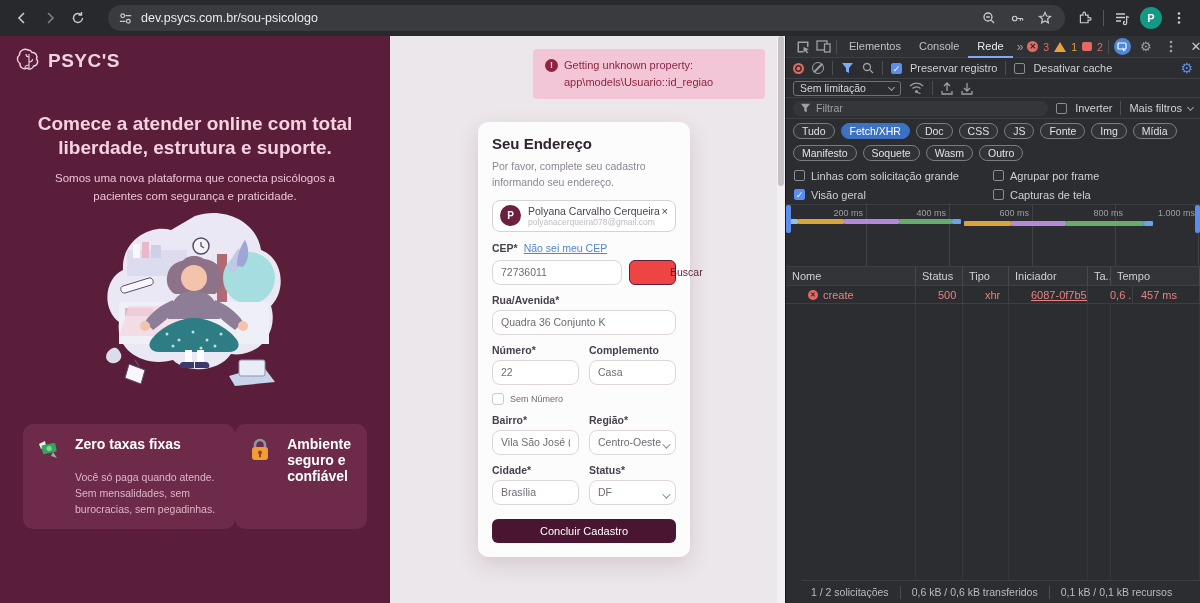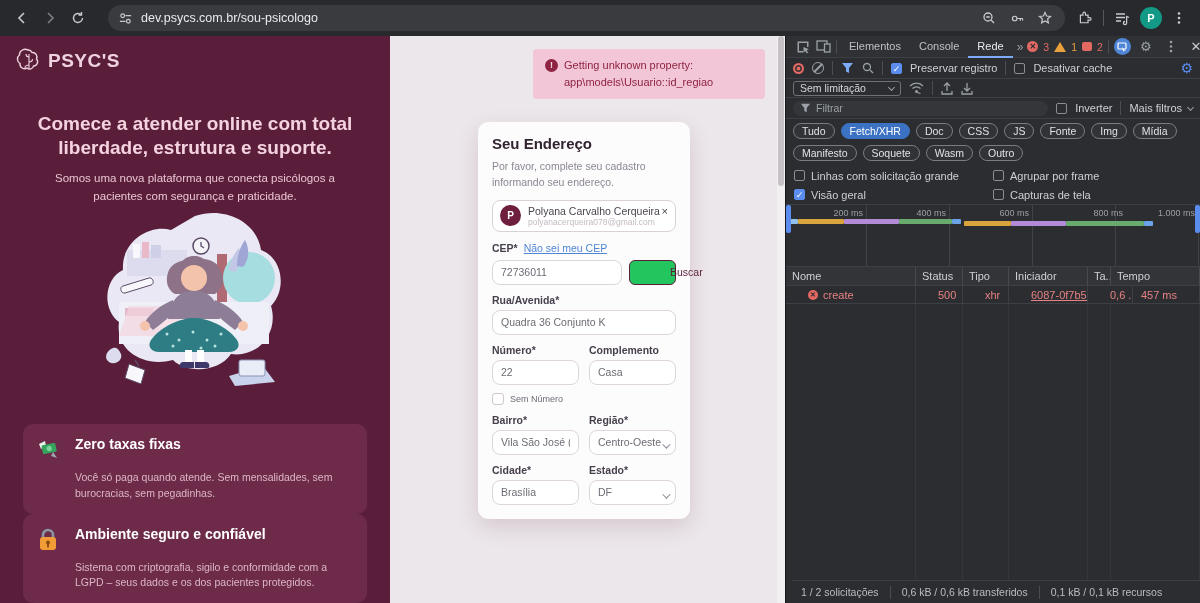--- a/index.html
+++ b/index.html
@@ -24,21 +24,21 @@
 
   
   .sidebar { position:absolute; left:0; top:36px; width:390px; height:567px; background:#5a1e3a; overflow:hidden; }
   .brand { position:absolute; top:10px; left:14px; display:flex; align-items:center; gap:4px; }
   .brand-text { color:#efd2de; font-size:19px; font-weight:bold; letter-spacing:.5px; }
   .headline { position:absolute; top:76px; left:0; width:100%; text-align:center; padding:0 26px;
               color:#f5d2e0; font-size:19px; font-weight:bold; line-height:1.28; }
   .subheadline { position:absolute; top:134px; left:0; width:100%; text-align:center; padding:0 30px;
                  color:#e9c4d4; font-size:11.5px; line-height:1.55; }
   .hero { position:absolute; top:172px; left:50%; transform:translateX(-50%); }
-  .features { position:absolute; top:388px; left:23px; width:344px; display:flex; flex-direction:column; }
+  .features { position:absolute; top:388px; left:23px; width:344px; display:flex; flex-direction:row; }
   .feature-card { background:#6d2b49; border-radius:10px; padding:12px 16px 12px 14px; display:flex; gap:12px; }
   .feature-icon { width:26px; flex:none; padding-top:2px; }
   .feature-title { color:#fff; font-size:14px; font-weight:bold; }
   .feature-desc { color:#dcb5c7; font-size:10.5px; line-height:1.5; margin-top:18px; }
 
   
   .main { position:absolute; left:390px; top:36px; width:387px; height:567px; background:#ece7ea; }
   .page-scrollbar { position:absolute; left:777px; top:36px; width:8px; height:567px; background:#f2f0f1; }
   .page-scroll-thumb { position:absolute; top:0; left:1px; width:6px; height:150px; background:#c6c1c4; border-radius:3px; }
 
@@ -60,21 +60,21 @@
   .userchip-name { font-size:10.5px; color:#4a4450; white-space:nowrap; }
   .userchip-email { font-size:8.5px; color:#c3bcc3; white-space:nowrap; }
   .userchip-close { margin-left:auto; color:#4a4450; font-size:11px; align-self:flex-start; }
   .cep-row { margin-top:10px; display:flex; align-items:center; gap:6px; }
   .flabel { font-size:10.5px; font-weight:bold; color:#463f4c; }
   .cep-link { font-size:10.5px; color:#4f86d8; text-decoration:underline; }
   .finput { width:100%; height:25px; border:1px solid #ddd5da; border-radius:8px; background:#fff;
             padding:0 8px; font-size:10.5px; color:#6f6a74; font-family:"Liberation Sans",sans-serif; outline:none; }
   .cep-inputs { margin-top:6px; display:flex; gap:7px; }
   .cep-inputs .finput { width:130px; }
-  .buscar-btn { width:47px; height:25px; border:1px solid #5a1e3a; border-radius:6px; background:#22c55e;
+  .buscar-btn { width:47px; height:25px; border:1px solid #5a1e3a; border-radius:6px; background:#ef4444;
                 color:#5a1e3a; font-size:10.5px; font-family:"Liberation Sans",sans-serif;padding-left:40px; }
   .fgroup { margin-top:9px; }
   .fgroup .finput { margin-top:4px; }
   .two-col { display:grid; grid-template-columns:1fr 1fr; column-gap:10px; }
   .chk-row { margin-top:8px; display:flex; align-items:center; gap:6px; }
   .chk-box { width:12px; height:12px; border:1px solid #cfc8cd; border-radius:3px; background:#fff; flex:none; }
   .chk-label { font-size:9px; color:#6f6a74; }
   .fselect { position:relative; }
   .fselect .chev { position:absolute; right:8px; top:9px; width:6px; height:6px; border-right:1.5px solid #8a8490;
                    border-bottom:1.5px solid #8a8490; transform:rotate(45deg) translateY(-2px); }
@@ -142,21 +142,21 @@
                      color:#cdd0d4; white-space:nowrap; overflow:hidden; }
   .nt-row { height:18px; border-bottom:1px solid #3c3f43; color:#e78284; }
   .nt-row > div { padding:0 22px; line-height:18px; border-right:1px solid #3c3f43; font-size:11px;
                   white-space:nowrap; overflow:hidden; display:flex; align-items:center; gap:5px; }
   .nt-row .link { text-decoration:underline; }
   .nt-row .right { justify-content:flex-end; }
   .row-err-dot { width:10px; height:10px; border-radius:50%; background:#e46962; color:#2b2d30; font-size:7px;
                  font-weight:bold; display:flex; align-items:center; justify-content:center; flex:none; }
   .nt-body { height:282px; }
   .nt-body > div { border-right:1px solid #35373b; }
-  .dt-statusbar { position:absolute; left:6px; right:0; bottom:0; height:23px; border-top:1px solid #3c3f43;
+  .dt-statusbar { position:absolute; left:16px; right:0; bottom:0; height:23px; border-top:1px solid #3c3f43;
                   background:#2b2d30; display:flex; align-items:center; padding:0 9px; font-size:10.5px;
                   color:#b9bdc2; }
   .sb-div { width:1px; height:13px; background:#4a4d51; margin:0 11px; }
 </style>
 </head>
 <body>
 
 <div class="toolbar">
   <div class="navbtn">
     <svg class="icon-svg" width="14" height="14" viewBox="0 0 14 14">
@@ -301,21 +301,20 @@
       <div class="feature-icon">
         <svg class="icon-svg" width="22" height="24" viewBox="0 0 22 24">
             <path d="M6 10 V7 a5 5 0 0 1 10 0 v3" stroke="#8a95a5" stroke-width="2.6" fill="none"></path>
             <rect x="3" y="9" width="16" height="13" rx="3" fill="#f29c38"></rect>
             <circle cx="11" cy="14.5" r="2" fill="#8a4a12"></circle>
             <rect x="10" y="15.5" width="2" height="4" rx="1" fill="#8a4a12"></rect>
           </svg>
       </div>
       <div>
         <div class="feature-title">Ambiente seguro e confiável</div>
-        <div class="feature-desc">Sistema com criptografia, sigilo e conformidade com a LGPD – seus dados e os dos pacientes protegidos.</div>
       </div>
     </div>
 
   </div>
 </div>
 
 <div class="main">
   <div class="toast">
     <div class="toast-line1">
       <span class="toast-ic">!</span>
@@ -378,26 +377,27 @@
         <span class="chev" style="top:29px"></span>
       </div>
     </div>
 
     <div class="fgroup two-col">
       <div>
         <div class="flabel">Cidade*</div>
         <input class="finput" style="margin-top: 4px;" value="Brasília">
       </div>
       <div class="fselect">
-        <div class="flabel">Estado*</div>
+        <div class="flabel">Status*</div>
         <input class="finput" style="margin-top: 4px;" readonly="" value="DF">
         <span class="chev" style="top:29px"></span>
       </div>
     </div>
 
+    <button class="submit-btn">Concluir Cadastro</button>
   </div>
 </div>
 <div class="page-scrollbar">
   <div class="page-scroll-thumb"></div>
 </div>
 
 <div class="devtools">
 
   <div class="dt-row dt-tabbar">
     <div class="dt-ic">

